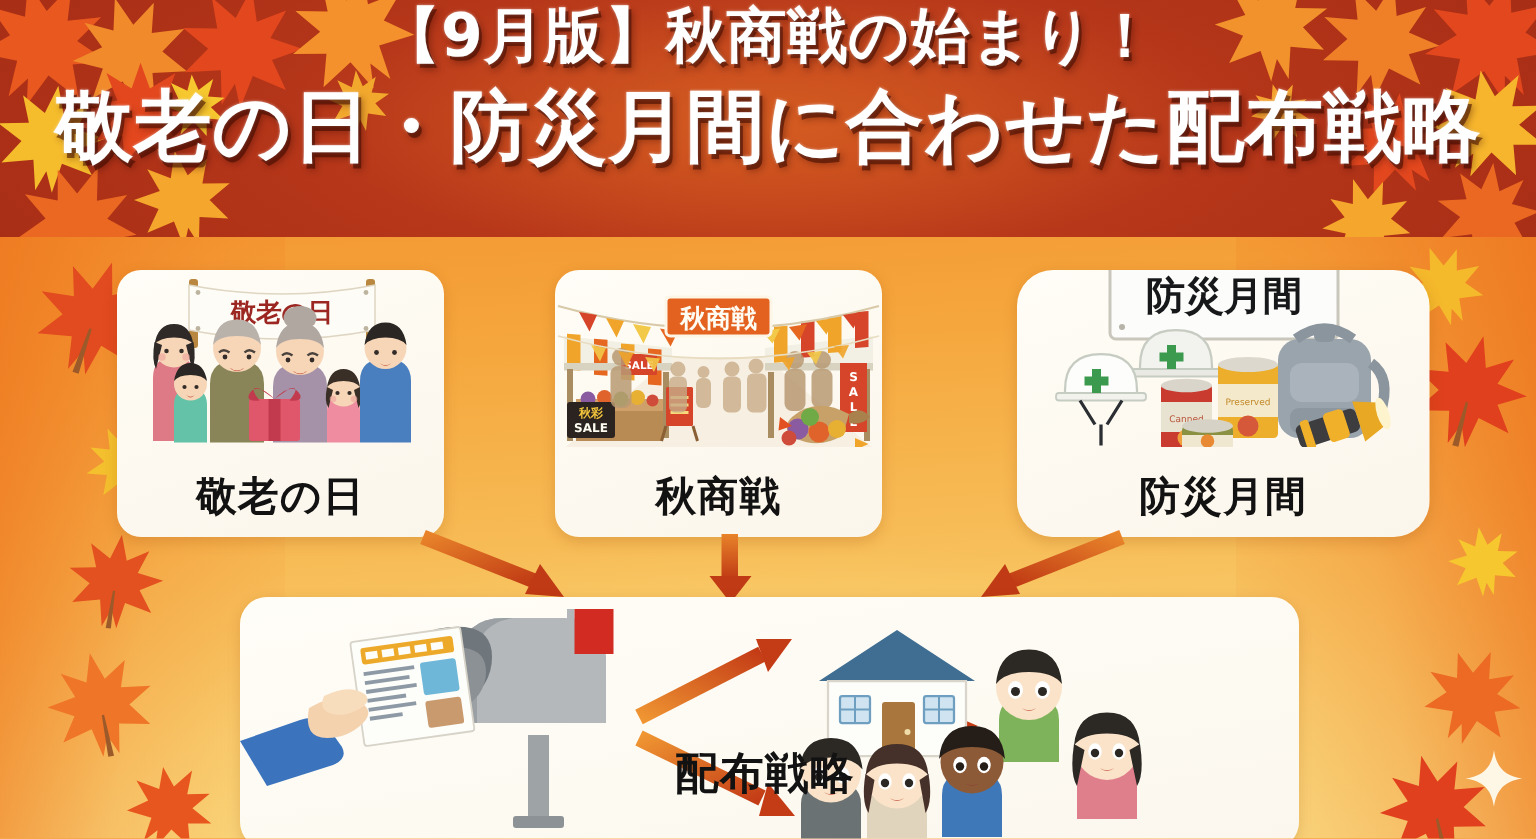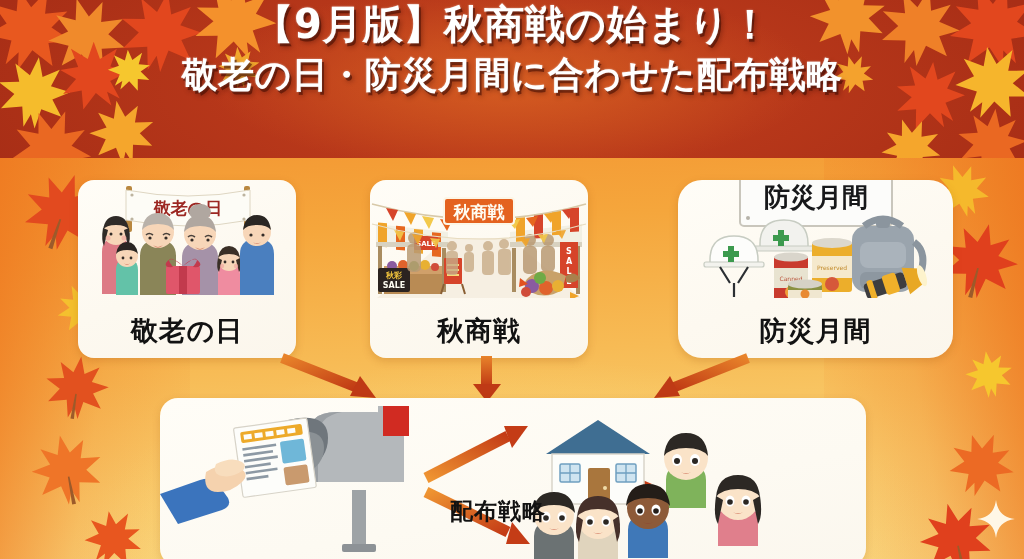--- a/index.html
+++ b/index.html
@@ -44,21 +44,21 @@
     z-index:6;
   }
   .title-line{
     color:#fff;font-weight:bold;white-space:nowrap;letter-spacing:.5px;
     text-shadow:
       2px 3px 0 rgba(60,10,0,.55),
       3px 4px 5px rgba(60,10,0,.40),
       0 0 2px rgba(255,255,255,.6);
   }
   .title-line.l1{font-size:40px;line-height:48px;}
-  .title-line.l2{font-size:36px;line-height:50px;margin-top:2px;}
+  .title-line.l2{font-size:52px;line-height:50px;margin-top:12px;}
 
   
   .leaf{position:absolute;display:block;}
   .sparkle{position:absolute;}
 
   
   .card{
     position:absolute;
     background:linear-gradient(160deg,#fffdf7 0%,#fdf9f0 55%,#fbf6ec 100%);
     border-radius:16px;
@@ -75,21 +75,21 @@
   
   .panel{
     position:absolute;left:160px;top:398px;width:706px;height:168px;
     background:linear-gradient(170deg,#fffdf7 0%,#fdfaf2 60%,#fbf7ee 100%);
     border-radius:18px;
     box-shadow:0 3px 9px rgba(150,70,10,.20);
     overflow:hidden;
   }
   .panel-label{
     position:absolute;left:290px;top:98px;
-    font-size:23px;font-weight:bold;color:#121212;letter-spacing:1px;
+    font-size:29px;font-weight:bold;color:#121212;letter-spacing:1px;
   }
 
   
   .conn{position:absolute;}
   svg{display:block;overflow:visible;}
 </style>
 </head>
 <body>
 
 <div id="stage">

